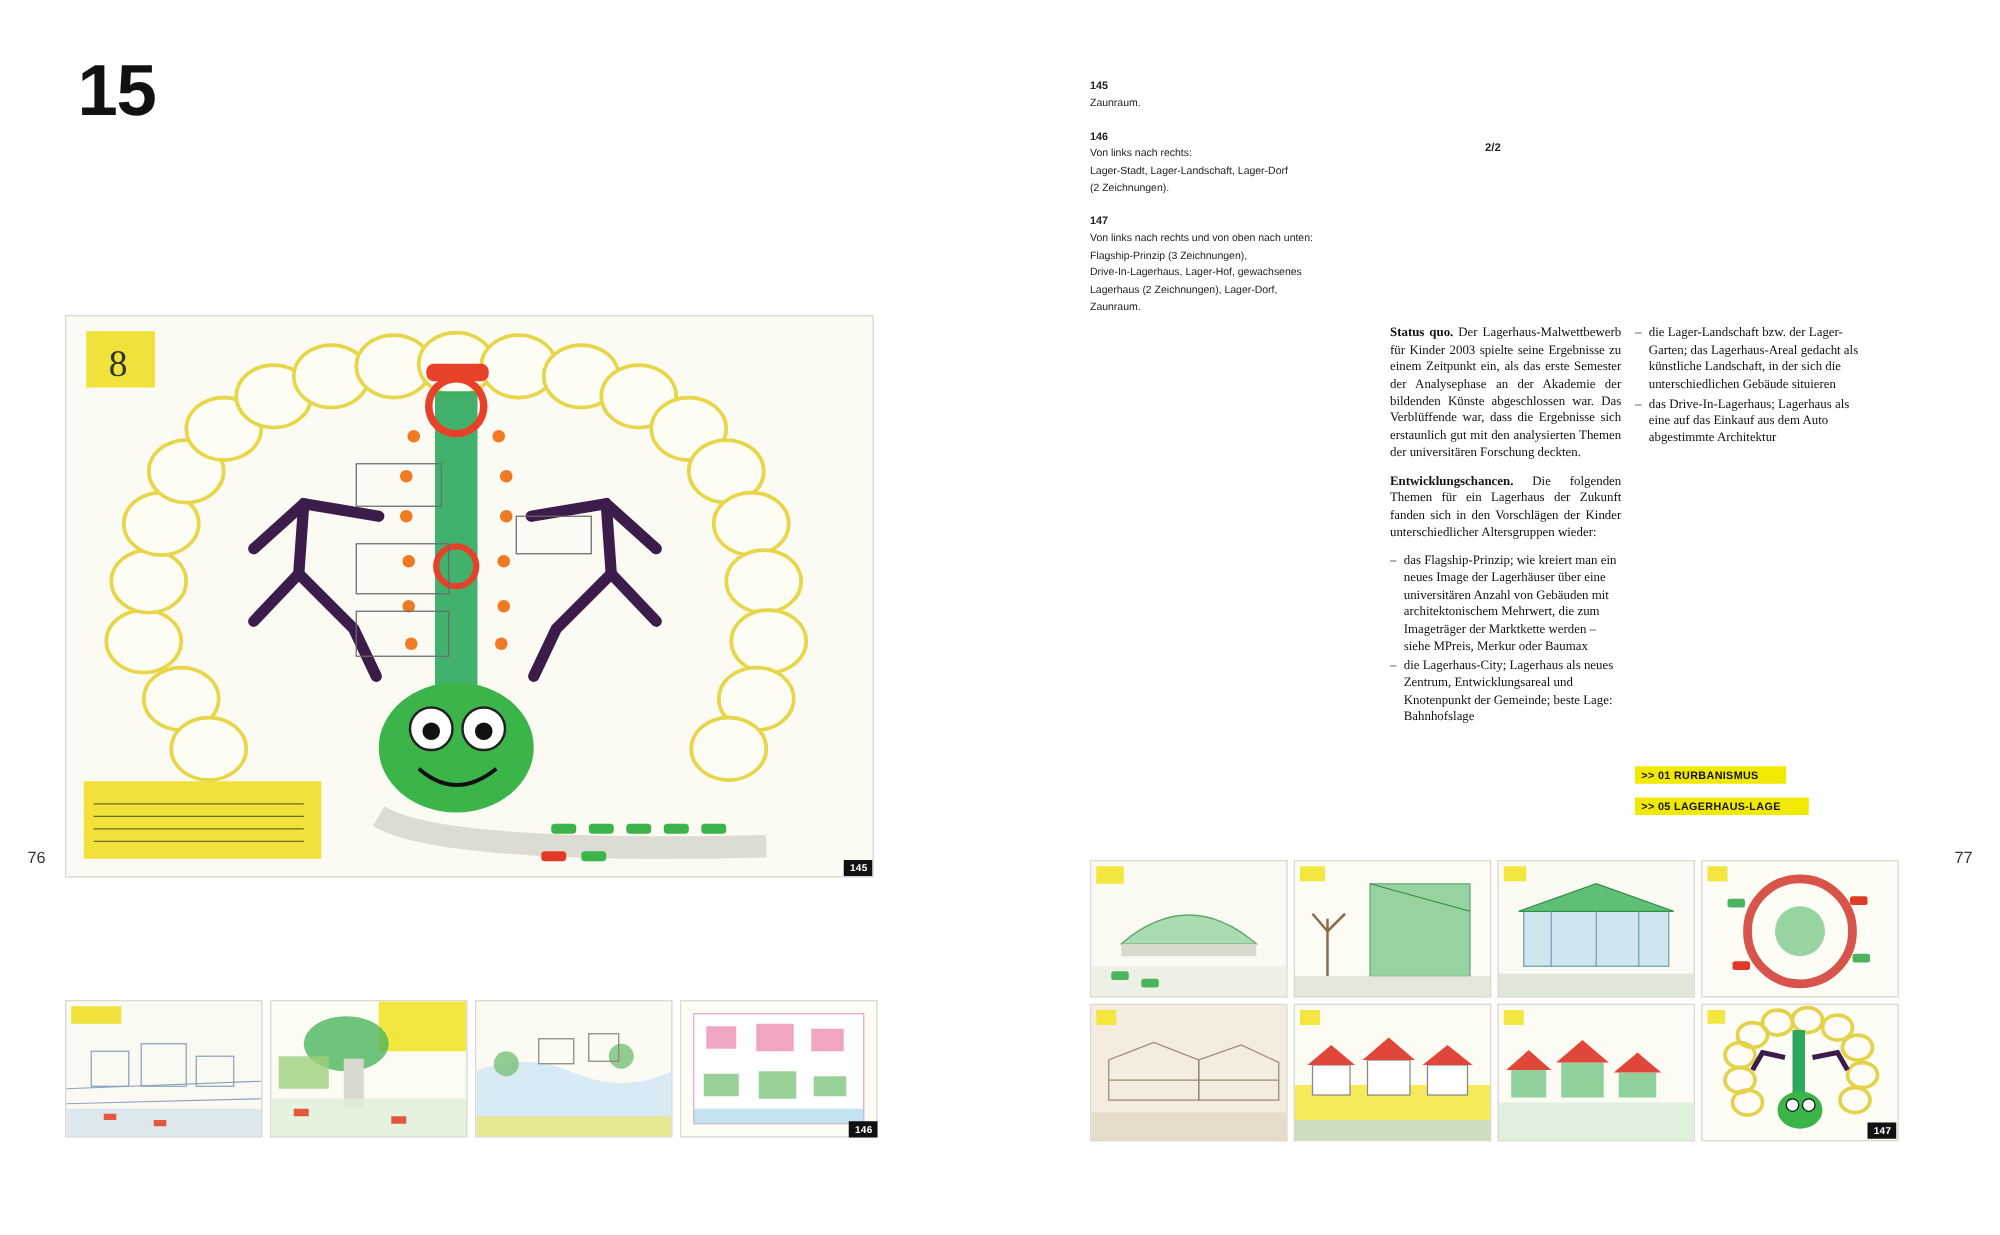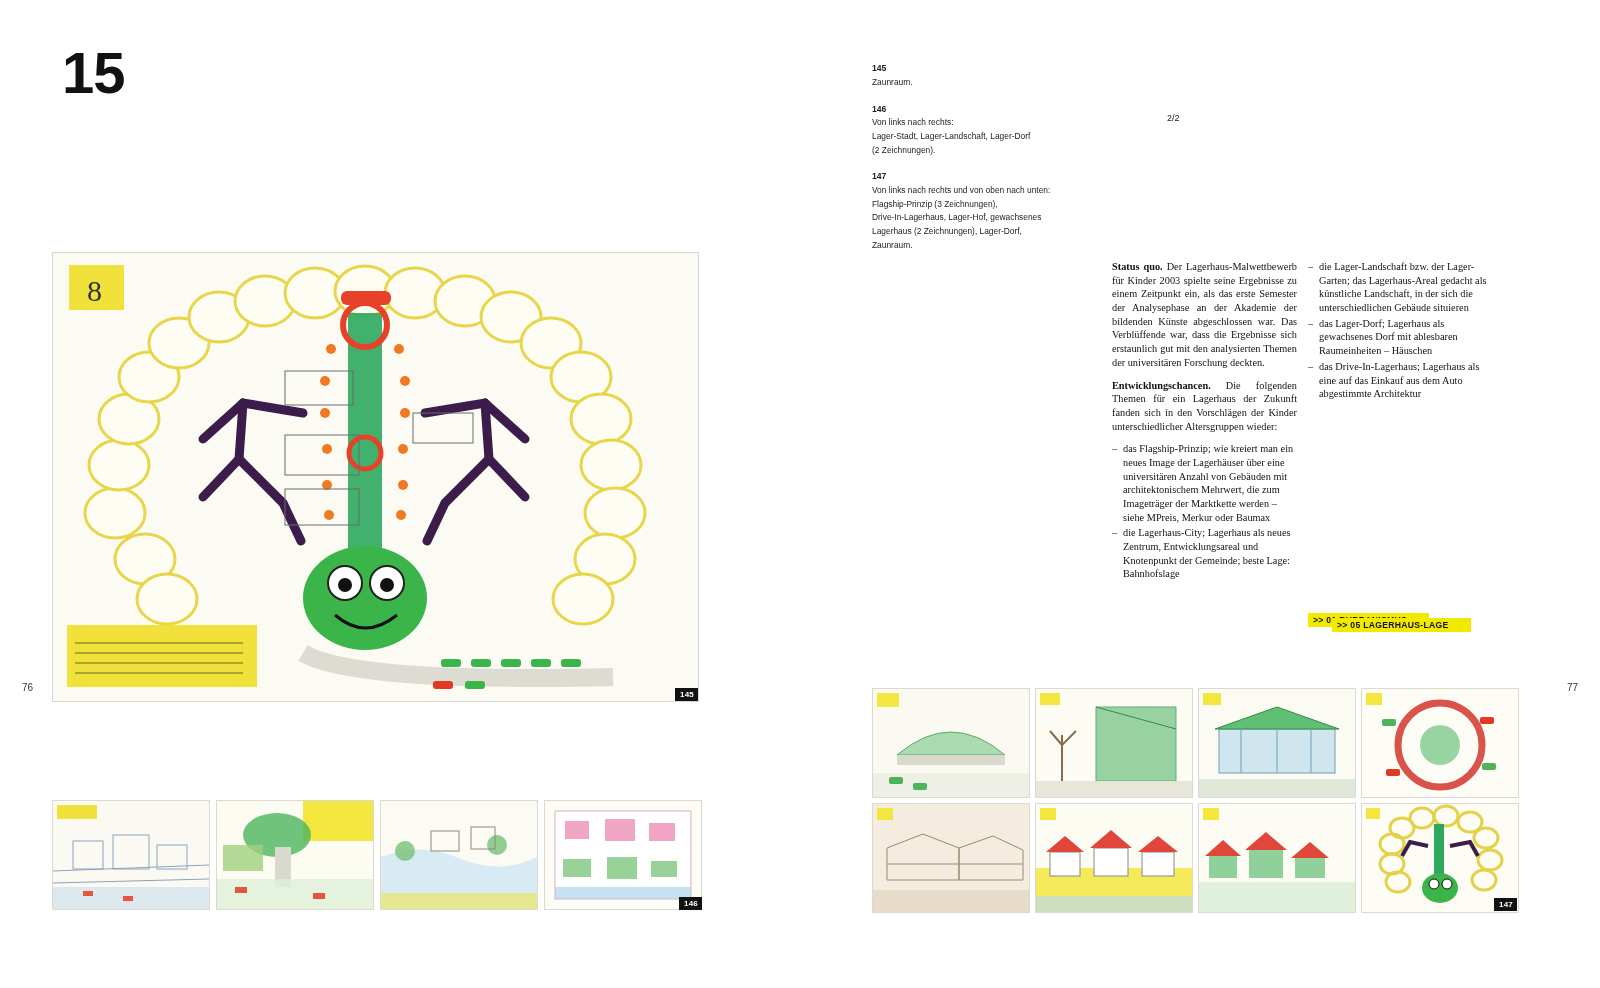--- a/index.html
+++ b/index.html
@@ -85,21 +85,21 @@
     position: relative;
     width: 156px;
     height: 108px;
     background: #efeee8;
     border: 1px solid #dcdad0;
     overflow: hidden;
   }
   .folio {
     position: absolute;
     bottom: 64px;
-    font-size: 10px;
+    font-size: 13px;
     color: #333;
   }
   .folio.left { left: 22px; }
   .folio.right { right: 22px; }
   
   .caption-col {
     position: absolute;
     left: 72px;
     top: 62px;
     width: 205px;
@@ -107,24 +107,25 @@
     line-height: 1.62;
     color: #222;
   }
   .caption-col .num {
     font-weight: bold;
     font-size: 8.6px;
   }
   .caption-group { margin-bottom: 13px; }
   .page-of {
     position: absolute;
-    left: 367px;
+    left: 388px;
     top: 113px;
     font-size: 9px;
     color: #222;
+    font-weight: bold;
   }
   .text-col {
     position: absolute;
     top: 260px;
     width: 185px;
     font-family: "Liberation Serif", serif;
     font-size: 10.3px;
     line-height: 1.33;
     color: #111;
     text-align: justify;
@@ -156,21 +157,21 @@
     font-size: 8.6px;
     font-weight: bold;
     letter-spacing: .3px;
     background: #f2e900;
     color: #111;
     padding: 2px 22px 2px 5px;
     font-family: "Liberation Sans", sans-serif;
     white-space: nowrap;
   }
   .tagbox.t1 { top: 613px; }
-  .tagbox.t2 { top: 618px; margin-left: 24px; }
+  .tagbox.t2 { top: 638px; }
   .thumb-grid {
     position: absolute;
     left: 72px;
     top: 688px;
     display: grid;
     grid-template-columns: repeat(4, 156px);
     grid-template-rows: repeat(2, 108px);
     gap: 7px;
   }
   
@@ -384,21 +385,20 @@
       <p><span class="lead">Entwicklungschancen.</span><span> Die folgenden Themen für ein Lagerhaus der Zukunft fanden sich in den Vorschlägen der Kinder unterschiedlicher Altersgruppen wieder:</span></p>
       <ul class="bullets">
         <li>das Flagship-Prinzip; wie kreiert man ein neues Image der Lagerhäuser über eine universitären Anzahl von Gebäuden mit architektonischem Mehrwert, die zum Imageträger der Marktkette werden – siehe MPreis, Merkur oder Baumax</li>
         <li>die Lagerhaus-City; Lagerhaus als neues Zentrum, Entwicklungsareal und Knotenpunkt der Gemeinde; beste Lage: Bahnhofslage</li>
       </ul>
     </div>
 
     <div class="text-col c2">
       <ul class="bullets">
         <li>die Lager-Landschaft bzw. der Lager-Garten; das Lagerhaus-Areal gedacht als künstliche Landschaft, in der sich die unterschiedlichen Gebäude situieren</li>
-        <li>das Lager-Dorf; Lagerhaus als gewachsenes Dorf mit ablesbaren Raumeinheiten – Häuschen</li>
         <li>das Drive-In-Lagerhaus; Lagerhaus als eine auf das Einkauf aus dem Auto abgestimmte Architektur</li>
       </ul>
     </div>
 
     <div class="tagbox t1">&gt;&gt; 01 RURBANISMUS</div>
     <div class="tagbox t2">&gt;&gt; 05 LAGERHAUS-LAGE</div>
 
     <div class="thumb-grid">
       <div class="thumb">
         <svg viewBox="0 0 156 108" width="156" height="108">

